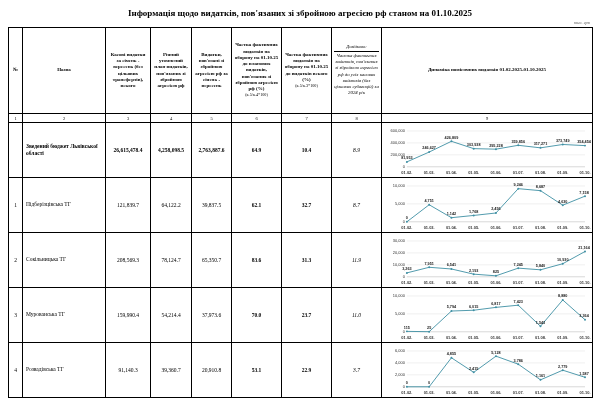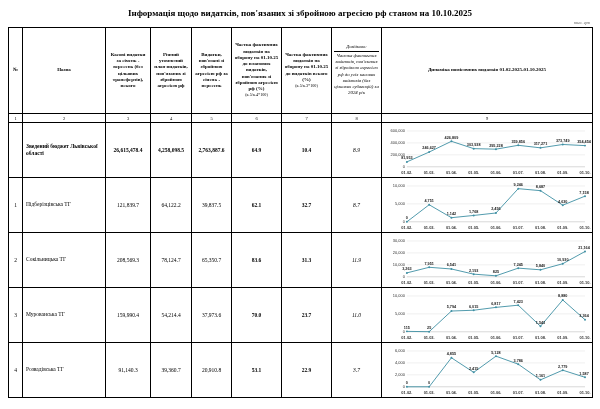--- a/index.html
+++ b/index.html
@@ -23,21 +23,21 @@
   .ref-head-top { font-style: italic; font-weight: normal; font-size: 4.5px; border-bottom: 0.6px solid #000; padding-bottom: 1px; margin-bottom: 1px; }
   .ref-head-body { font-style: italic; font-weight: normal; font-size: 4.8px; line-height: 1.3; }
   .formula { font-size: 4.2px; font-weight: normal; }
   td.chartcell { padding: 0; background: #fff; }
   td.chartcell svg { display: block; font-family: "Liberation Sans", sans-serif; }
 </style>
 </head>
 <body>
 
 <div class="page">
-  <div class="title">Інформація щодо видатків, пов'язаних зі збройною агресією рф станом на 10.10.2025</div>
+  <div class="title">Інформація щодо видатків, пов'язаних зі збройною агресією рф станом на 01.10.2025</div>
   <div class="unit-note">тис. грн</div>
 
   <table>
     <colgroup>
       <col style="width:14px">
         <col style="width:83px">
         <col style="width:45px">
         <col style="width:41px">
       <col style="width:40px">
         <col style="width:50px">

